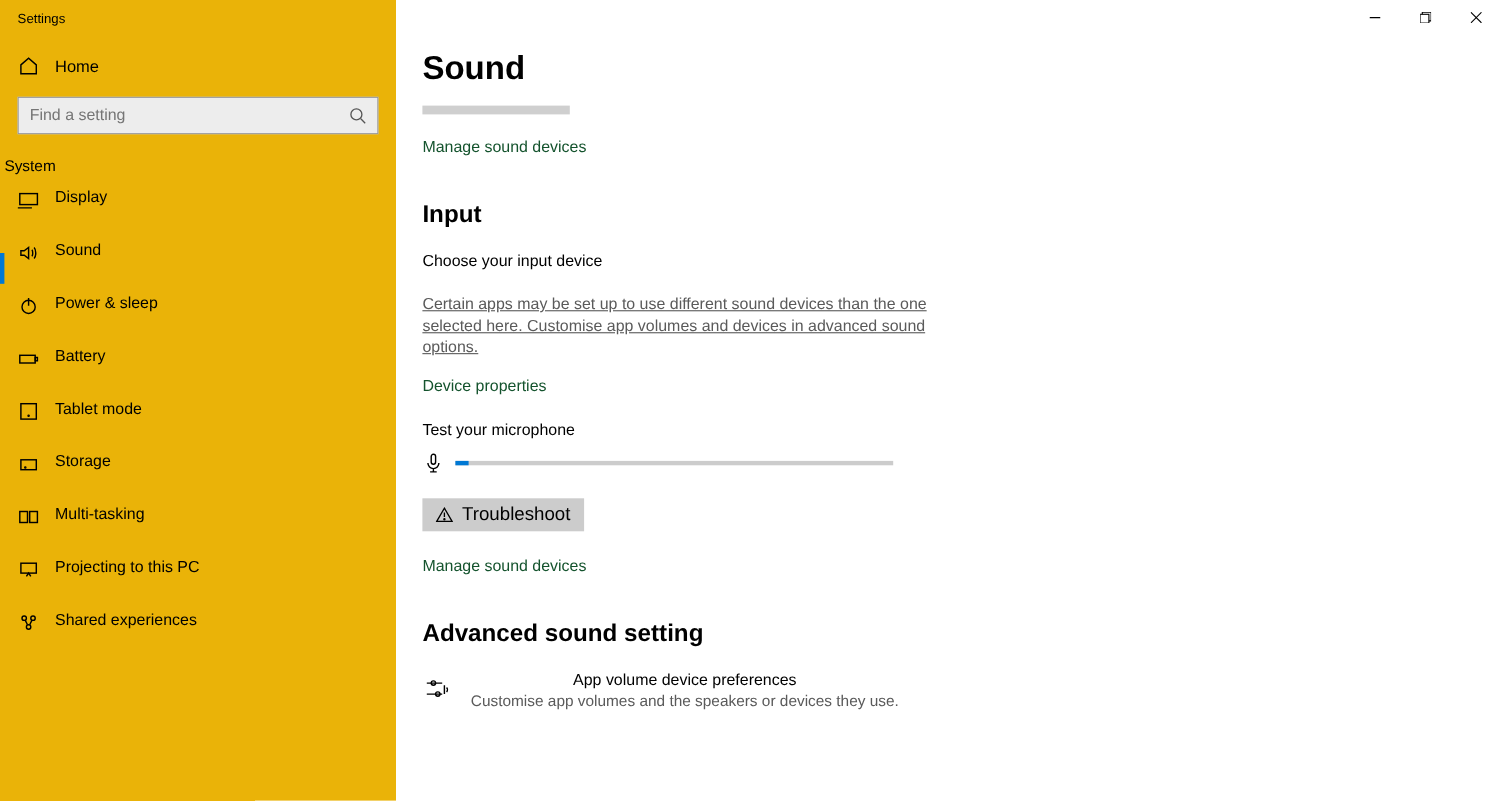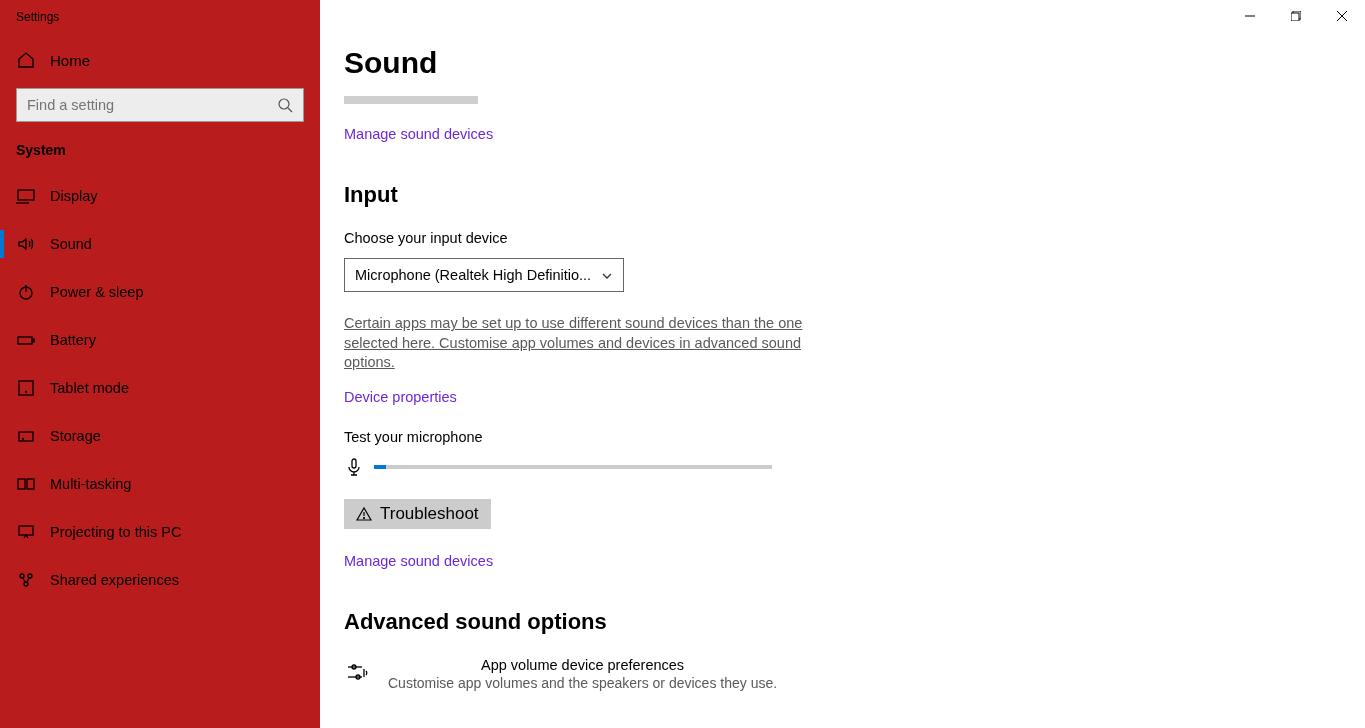--- a/index.html
+++ b/index.html
@@ -1,43 +1,43 @@
 <!DOCTYPE html>
 <html><head>
 <meta charset="utf-8">
 <style>
   * { box-sizing: border-box; margin: 0; padding: 0; font-family: 'Segoe UI', Tahoma, sans-serif; }
   body { width: 1365px; height: 728px; background: #fff; overflow: hidden; display:flex; }
   
   
-  .sidebar { width: 320px; height: 728px; background: #b91c1c; flex-shrink:0; }
+  .sidebar { width: 360px; height: 728px; background: #eab308; flex-shrink:0; }
   .sidebar-title { padding: 10px 16px 14px 16px; font-size: 12px; color: #000; }
   .nav-home { display:flex; align-items:center; padding: 0 16px; height:44px; cursor:default; }
   .nav-home .icon { width:20px; height:20px; margin-right:14px; display:flex; align-items:center; justify-content:center; }
   .nav-home-label { font-size:15px; }
   .search-box { margin: 6px 16px 10px 16px; height: 34px; border: 1px solid #999; background:#ededed; display:flex; align-items:center; padding: 4px 10px; position:relative; }
   .search-box input { border:none; background:transparent; outline:none; font-size:14.5px; flex:1; color:#555; }
   .search-box .search-icon { width:16px; height:16px; color:#555; }
-  .cat-label { font-weight:700; font-size:14px; padding: 10px 16px 14px 16px; }
-  .nav-item { display:flex; align-items:center; height:48px; padding: 0 16px; cursor:default; position:relative; font-size:14.5px; }
+  .cat-label { font-weight:400; font-size:14px; padding: 10px 16px 14px 4px; }
+  .nav-item { display:flex; align-items:flex-start; height:48px; padding: 0 16px; cursor:default; position:relative; font-size:14.5px; }
   .nav-item.active::before { content:""; position:absolute; left:0; top:10px; bottom:10px; width:4px; background:#0078d4; }
   .nav-item .icon { width:20px; height:20px; margin-right:14px; display:flex; align-items:center; justify-content:center; color:#000; }
 
   
   .main { flex:1; position:relative; background:#fff; }
   .win-controls { position:absolute; top:0; right:0; display:flex; }
   .win-btn { width:46px; height:32px; display:flex; align-items:center; justify-content:center; cursor:default; }
   .win-btn svg { width:10px; height:10px; }
   
   .page-title { position:absolute; left:24px; top:46px; font-size:30px; font-weight:600; }
   
   .content { position:absolute; left:24px; top:96px; width:760px; }
   .gray-bar { width:134px; height:8px; background:#cfcfcf; margin-bottom:22px; }
 
-  .link { color:#6d28d9; font-size:14.5px; cursor:default; }
+  .link { color:#14532d; font-size:14.5px; cursor:default; }
   
   .section-h2 { font-size:22px; font-weight:600; margin-top:40px; margin-bottom:22px; }
   .body-label { font-size:14.5px; margin-bottom:12px; }
   
   .dropdown { width:280px; height:34px; border:1px solid #666; display:flex; align-items:center; justify-content:space-between; padding:0 10px; font-size:14.5px; }
   .dropdown .chev { width:12px; height:12px; }
   
   .desc-text { font-size:14.5px; color:#5a5a5a; margin-top:22px; width:470px; line-height:1.35;text-decoration:underline; }
   .spacer-sm { height:16px; }
   
@@ -190,26 +190,20 @@
   </div>
 
   <div class="page-title">Sound</div>
 
   <div class="content">
     <div class="gray-bar"></div>
     <div class="link">Manage sound devices</div>
 
     <div class="section-h2">Input</div>
     <div class="body-label">Choose your input device</div>
-    <div class="dropdown">
-      <span>Microphone (Realtek High Definitio...</span>
-      <span class="chev"><svg viewBox="0 0 12 12" fill="none" stroke="#333" stroke-width="1.3">
-            <path d="M2 4l4 4 4-4"></path>
-          </svg></span>
-    </div>
     <div class="desc-text">Certain apps may be set up to use different sound devices than the one selected here. Customise app volumes and devices in advanced sound options.</div>
     <div class="spacer-sm"></div>
     <div class="link">Device properties</div>
 
     <div class="body-label" style="margin-top:24px;">Test your microphone</div>
     <div class="mic-row">
       <span class="icon"><svg viewBox="0 0 20 20" fill="none" stroke="#000" stroke-width="1.3">
             <rect x="8" y="2" width="4" height="9" rx="2"></rect>
             <path d="M5 10a5 5 0 0 0 10 0M10 15v3M7 18h6"></path>
           </svg></span>
@@ -223,21 +217,21 @@
             <path d="M8 2 L15 14 H1 Z"></path>
             <line x1="8" y1="6" x2="8" y2="10"></line>
             <circle cx="8" cy="12" r="0.5" fill="#000"></circle>
           </svg></span>
       <span>Troubleshoot</span>
     </button>
 
     <div style="height:24px;"></div>
     <div class="link">Manage sound devices</div>
 
-    <div class="section-h2">Advanced sound options</div>
+    <div class="section-h2">Advanced sound setting</div>
     <div class="adv-row">
       <span class="icon"><svg viewBox="0 0 28 28" fill="none" stroke="#000" stroke-width="1.3">
             <line x1="4" y1="8" x2="18" y2="8"></line>
             <circle cx="10" cy="8" r="2"></circle>
             <line x1="4" y1="18" x2="18" y2="18"></line>
             <circle cx="14" cy="18" r="2"></circle>
             <path d="M20 10v8M22 12c1 1 1 3 0 4"></path>
           </svg></span>
       <div>
         <div class="adv-title">App volume  device preferences</div>

